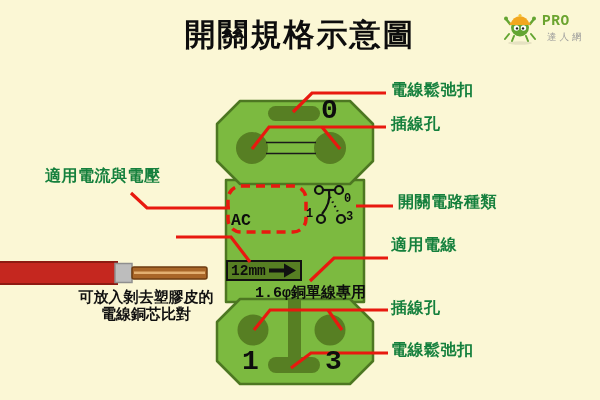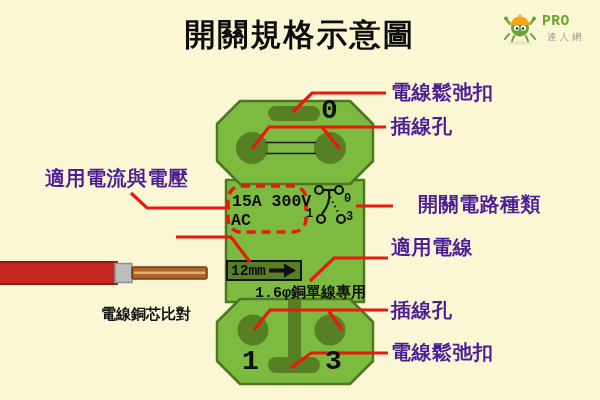--- a/index.html
+++ b/index.html
@@ -3,22 +3,22 @@
 <meta charset="utf-8">
 <style>
   html,body{margin:0;padding:0;}
   .stage{
     position:relative;width:600px;height:400px;overflow:hidden;
     background:#FBF7D5;
     font-family:Liberation Mono, monospace;
     color:#111;
   }
   .art{position:absolute;left:0;top:0;}
-  .lbl{position:absolute;font-weight:700;font-size:20px;line-height:1.1;
-       letter-spacing:0.5px;white-space:nowrap;color:#4c1d95;}
+  .lbl{position:absolute;font-weight:700;font-size:16px;line-height:1.1;
+       letter-spacing:0.5px;white-space:nowrap;color:#15803d;}
   .title{position:absolute;left:0;right:0;top:14px;text-align:center;
          font-size:31px;font-weight:800;letter-spacing:2px;color:#0d0d0d;}
   .devtxt{position:absolute;font-weight:700;white-space:nowrap;color:#0d0d0d;}
   .num{font-size:28px;}
   .circnum{font-size:12px;}
   .note{position:absolute;left:57px;width:178px;text-align:center;
         font-size:15px;font-weight:700;white-space:nowrap;}
   .brand{position:absolute;left:533px;top:13px;font-size:14.5px;font-weight:700;
          letter-spacing:0.5px;white-space:nowrap;}
   .brand .g{color:#6BA42F;padding-left:9px;} .brand .o{color:#F5A41D;padding-left:40px;}
@@ -111,31 +111,31 @@
 
   <div class="title">開關規格示意圖</div>
 
   <div class="brand"><span class="g">PRO</span><span class="o">360</span></div>
   <div class="tagline">達人網</div>
 
   <div class="lbl" style="left:45px;top:169px;">適用電流與電壓</div>
 
   <div class="lbl" style="left:391px;top:83px;">電線鬆弛扣</div>
   <div class="lbl" style="left:391px;top:117px;">插線孔</div>
-  <div class="lbl" style="left:418px;top:195px;text-align:center;">開關電路種類</div>
+  <div class="lbl" style="left:398px;top:195px;text-align:center;">開關電路種類</div>
   <div class="lbl" style="left:391px;top:238px;">適用電線</div>
   <div class="lbl" style="left:391px;top:301px;">插線孔</div>
   <div class="lbl" style="left:391px;top:343px;">電線鬆弛扣</div>
 
   <div class="devtxt num" style="left:321px;top:95px;">0</div>
   <div class="devtxt num" style="left:242px;top:346px;">1</div>
   <div class="devtxt num" style="left:325px;top:346px;">3</div>
-  <div class="devtxt" style="left:232px;top:192px;font-size:16.5px;">15A 300V</div>
   <div class="devtxt" style="left:231px;top:211px;font-size:16.5px;">AC</div>
   <div class="devtxt" style="left:231px;top:263px;font-size:14.5px;">12mm</div>
   <div class="devtxt" style="left:255px;top:283px;font-size:15px;">1.6φ銅單線專用</div>
   <div class="devtxt circnum" style="left:344px;top:192px;">0</div>
   <div class="devtxt circnum" style="left:306px;top:207px;">1</div>
   <div class="devtxt circnum" style="left:346px;top:210px;">3</div>
 
+  <div class="note" style="top:288px;">可放入剝去塑膠皮的</div>
   <div class="note" style="top:305px;">電線銅芯比對</div>
 
 </div>
 
 </body></html>

